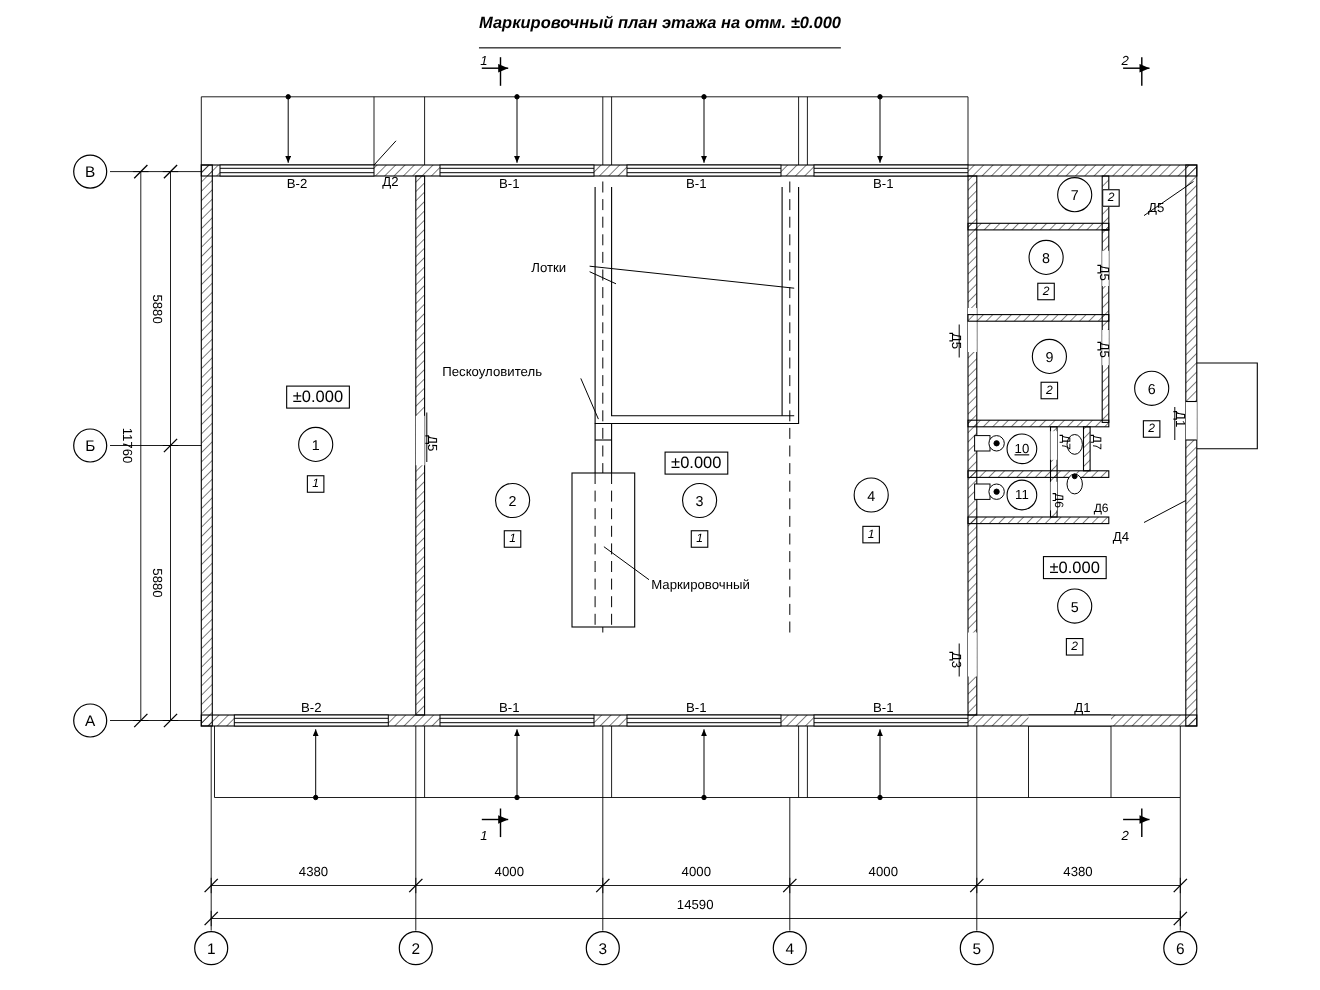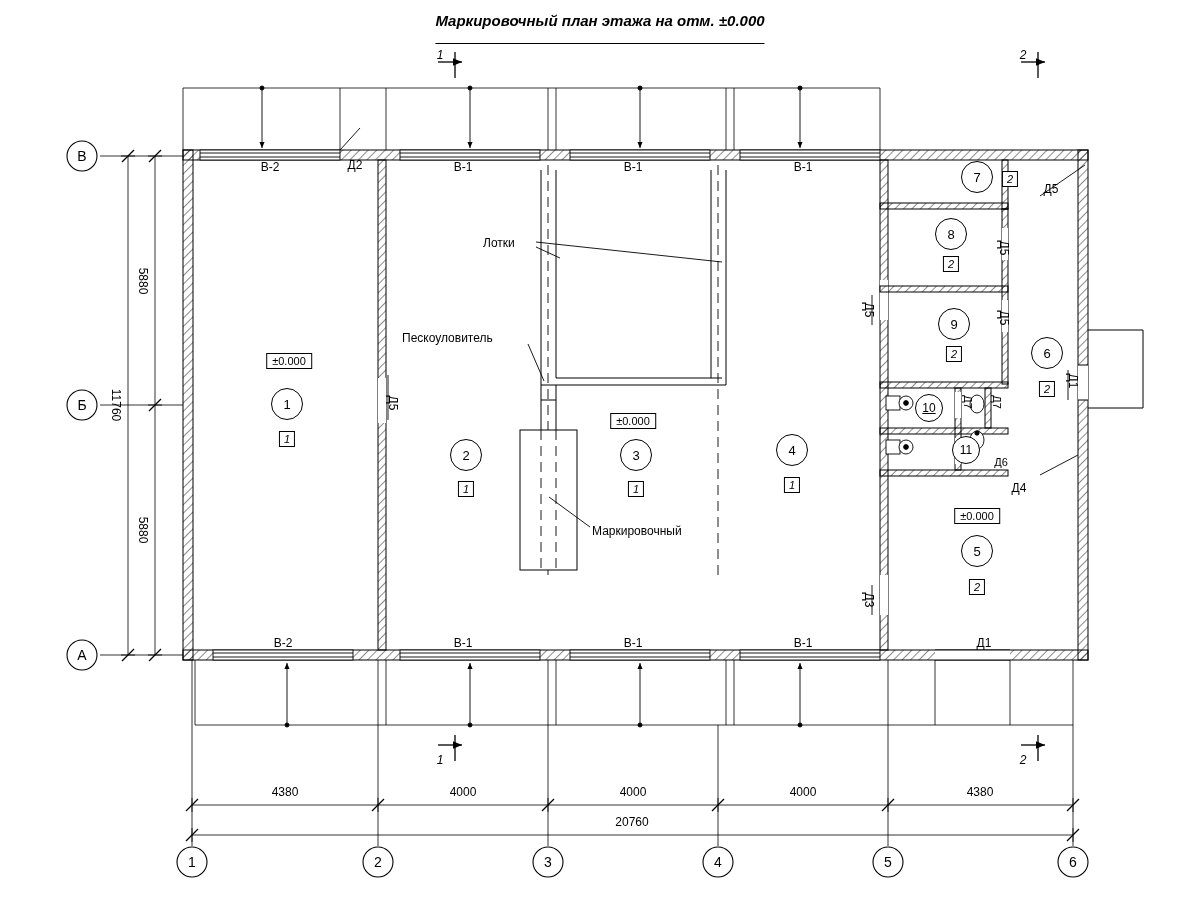--- a/index.html
+++ b/index.html
@@ -14,21 +14,21 @@
   .title{
     position:absolute;left:600px;top:28px;transform:translate(-50%,-50%);
     font-size:15px;font-style:italic;font-weight:bold;white-space:nowrap;
     border-bottom:1.4px solid #000;padding-bottom:14px;
   }
   .rot{writing-mode:vertical-rl;transform:translate(-50%,-50%) rotate(180deg);}
   .boxed{
     border:1px solid #000;padding:1px 4px;font-size:11px;font-style:italic;
     background:#fff;
   }
-  .plain-box{border:1px solid #000;padding:1px 5px;font-size:11px;background:#fff;}
+  .plain-box{border:1px solid #000;padding:1px 5px;font-size:15px;background:#fff;}
   .circ{
     border:1.2px solid #000;border-radius:50%;
     width:26px;height:26px;display:flex;align-items:center;justify-content:center;
     font-size:12px;background:#fff;
   }
   .circ.big{width:30px;height:30px;font-size:13px;}
   .ital{font-style:italic;}
 </style>
 </head>
 <body>
@@ -291,21 +291,21 @@
 <div class="lbl c" style="left:548px;top:862px;font-size:14px;">3</div>
 <div class="lbl c" style="left:718px;top:862px;font-size:14px;">4</div>
 <div class="lbl c" style="left:888px;top:862px;font-size:14px;">5</div>
 <div class="lbl c" style="left:1073px;top:862px;font-size:14px;">6</div>
 
 <div class="lbl c" style="left:285px;top:792px;">4380</div>
 <div class="lbl c" style="left:463px;top:792px;">4000</div>
 <div class="lbl c" style="left:633px;top:792px;">4000</div>
 <div class="lbl c" style="left:803px;top:792px;">4000</div>
 <div class="lbl c" style="left:980px;top:792px;">4380</div>
-<div class="lbl c" style="left:632px;top:822px;">20760</div>
+<div class="lbl c" style="left:632px;top:822px;">14590</div>
 
 <div class="lbl c rot" style="left:143px;top:281px;">5880</div>
 <div class="lbl c rot" style="left:143px;top:530px;">5880</div>
 <div class="lbl c rot" style="left:116px;top:405px;">11760</div>
 
 <div class="lbl c" style="left:270px;top:167px;">В-2</div>
 <div class="lbl c" style="left:463px;top:167px;">В-1</div>
 <div class="lbl c" style="left:633px;top:167px;">В-1</div>
 <div class="lbl c" style="left:803px;top:167px;">В-1</div>
 
@@ -380,19 +380,19 @@
 <div class="lbl c" style="left:951px;top:264px;"><span class="boxed">2</span></div>
 
 <div class="lbl c" style="left:954px;top:324px;">
     <span class="circ big">9</span>
   </div>
 <div class="lbl c" style="left:954px;top:354px;"><span class="boxed">2</span></div>
 
 <div class="lbl c" style="left:929px;top:408px;text-decoration:underline;">
     <span class="circ">10</span>
   </div>
-<div class="lbl c" style="left:966px;top:450px;text-align:right;">
+<div class="lbl c" style="left:929px;top:450px;text-align:right;">
     <span class="circ">11</span>
   </div>
 
 <div class="lbl" style="left:483px;top:236px;">Лотки</div>
 <div class="lbl" style="left:402px;top:331px;">Пескоуловитель</div>
 <div class="lbl" style="left:592px;top:524px;">Маркировочный</div>
 
 </body></html>

